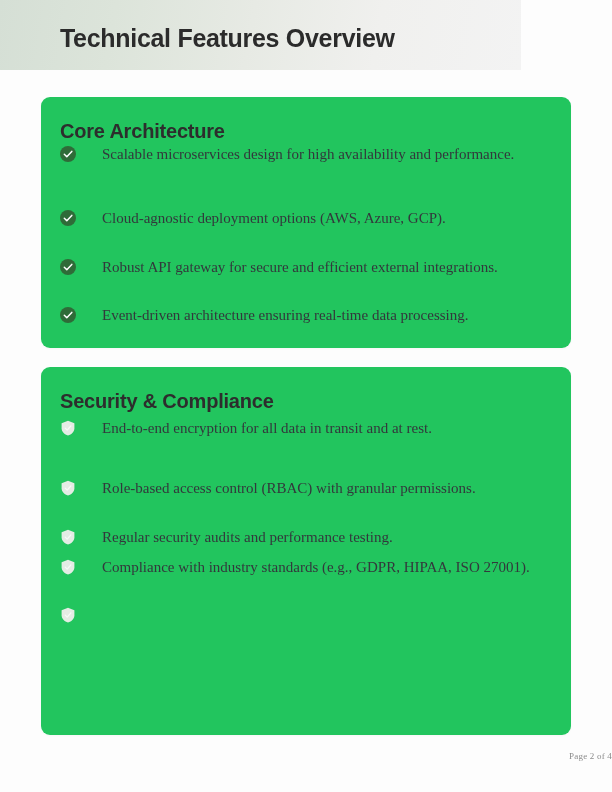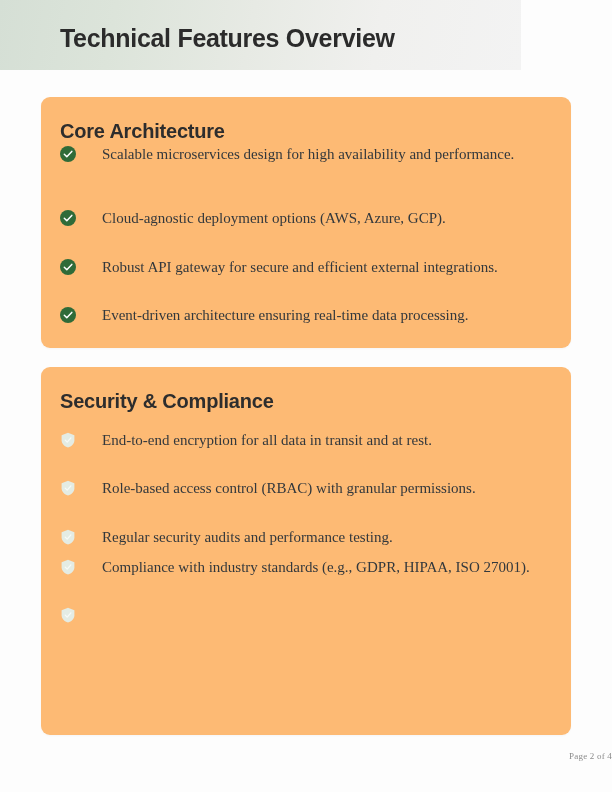--- a/index.html
+++ b/index.html
@@ -48,21 +48,21 @@
     top: 70px;
     width: 612px;
     height: 722px;
   }
 
   
   .card {
     position: absolute;
     left: 41px;
     width: 530px;
-    background: #fdba74;
+    background: #22c55e;
     border-radius: 9px;
     box-shadow: 0 1px 2px rgba(60,60,60,0.035);
   }
   .card-core {
     top: 27px;
     height: 251px;
   }
   .card-security {
     top: 297px;
     height: 368px;
@@ -111,21 +111,21 @@
     white-space: nowrap;
   }
 
   
   .core-i0 { top: 48px; }
   .core-i1 { top: 112px; }
   .core-i2 { top: 161px; }
   .core-i3 { top: 209px; }
 
   
-  .sec-i0 { top: 64px; }
+  .sec-i0 { top: 52px; }
   .sec-i1 { top: 112px; }
   .sec-i2 { top: 161px; }
   .sec-i3 { top: 191px; }
   .sec-i4 { top: 239px; }
 
   
   .footer {
     position: absolute;
     left: 0;
     top: 681px;

